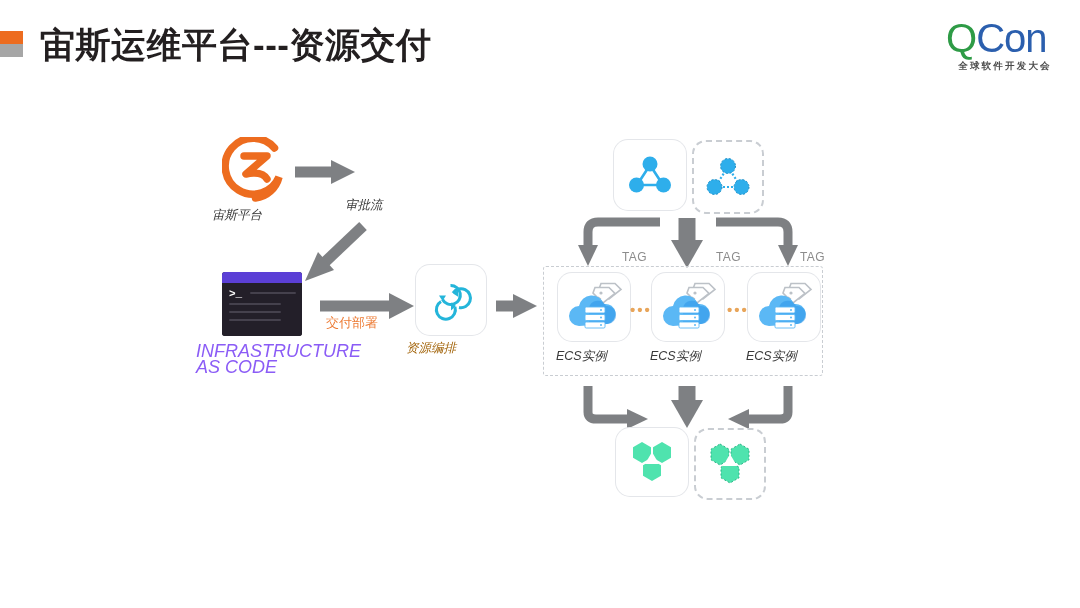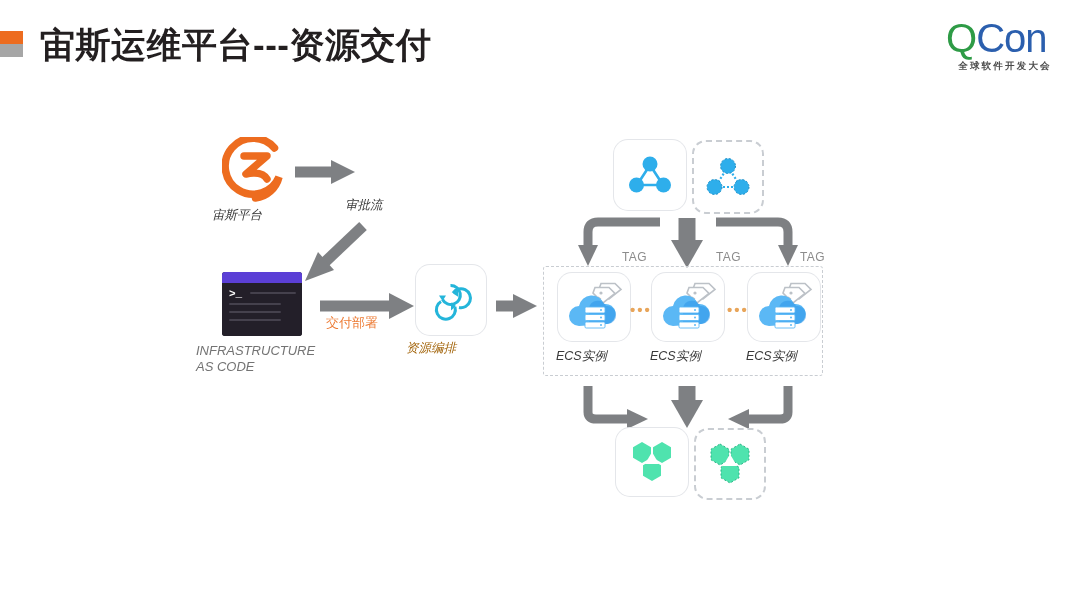--- a/index.html
+++ b/index.html
@@ -38,21 +38,21 @@
     box-shadow:0 0 0 1px #e4e6ea;
     display:flex;align-items:center;justify-content:center;
   }
   .card.dashed{box-shadow:none;border:2px dashed #c9cdd2;background:transparent;}
   .node-label{
     position:absolute;text-align:left;font-size:12.5px;color:#3a3a3a;
     white-space:nowrap;
     font-style:italic;
   }
   .node-label.orange{color:#a16207;}
-  .node-label.small-caps{font-size:13px;color:#737373;line-height:16px;white-space:normal;}
+  .node-label.small-caps{font-size:18px;color:#8b5cf6;line-height:16px;white-space:normal;}
   .tag-lbl{
     position:absolute;font-size:12px;color:#8c8c8c;letter-spacing:.4px;
   }
   .dots{
     position:absolute;font-size:15px;color:#E8A55A;letter-spacing:2px;
     font-weight:bold;line-height:1;
   }
   .ecs-group{
     position:absolute;border:1.5px dashed #c9cdd2;border-radius:3px;
   }

